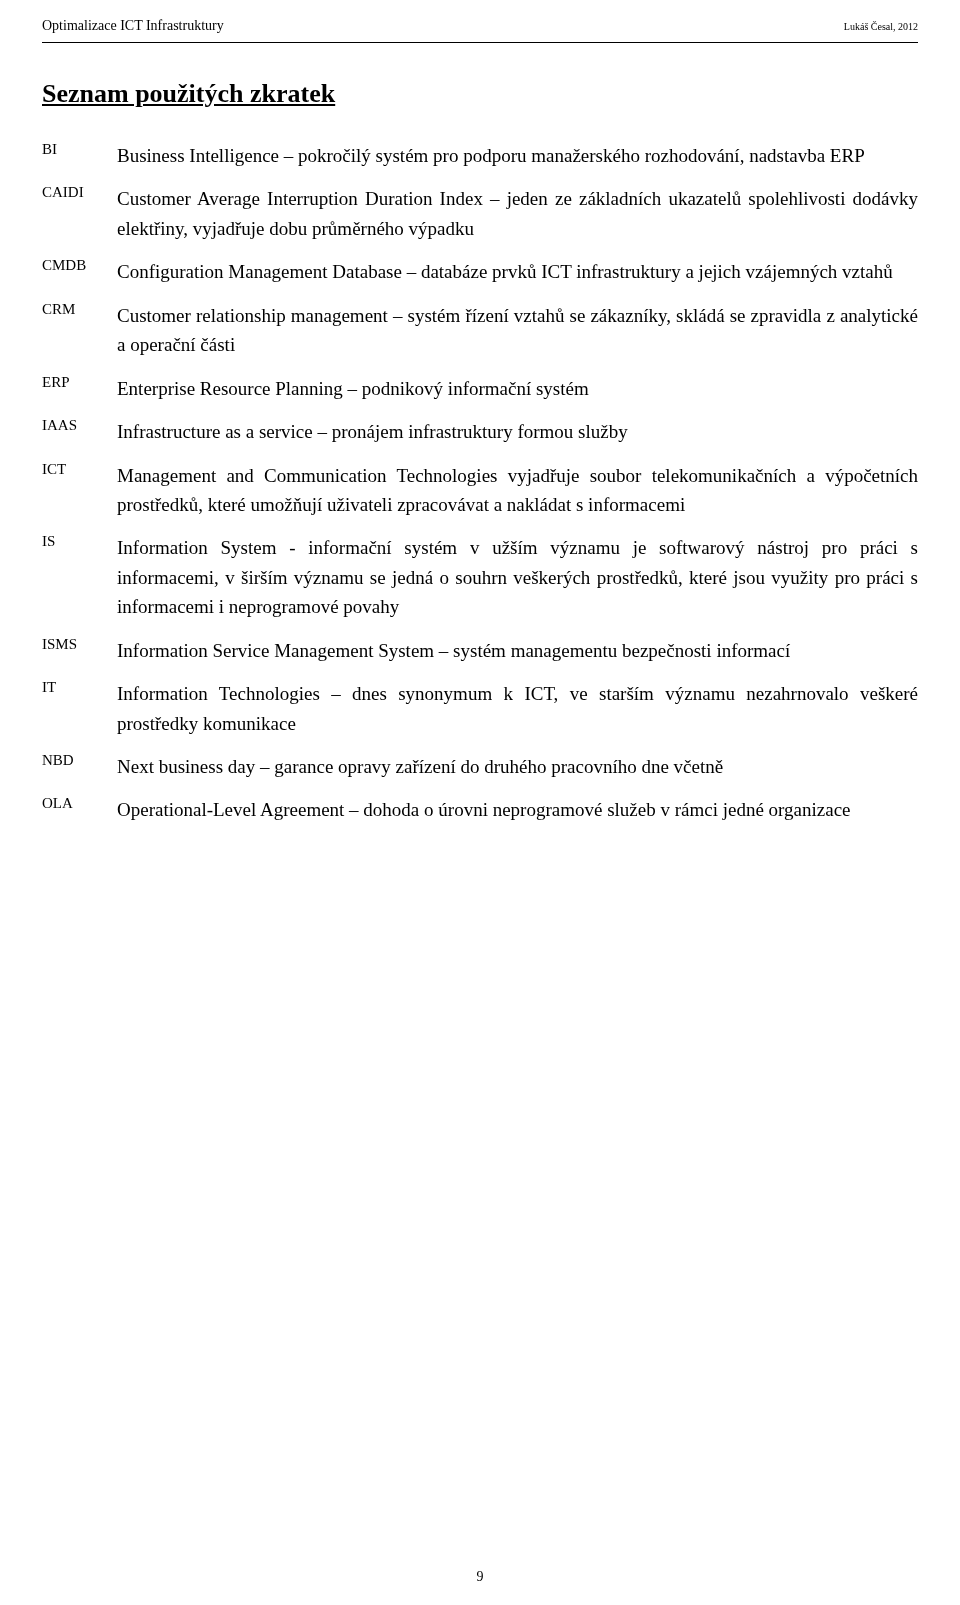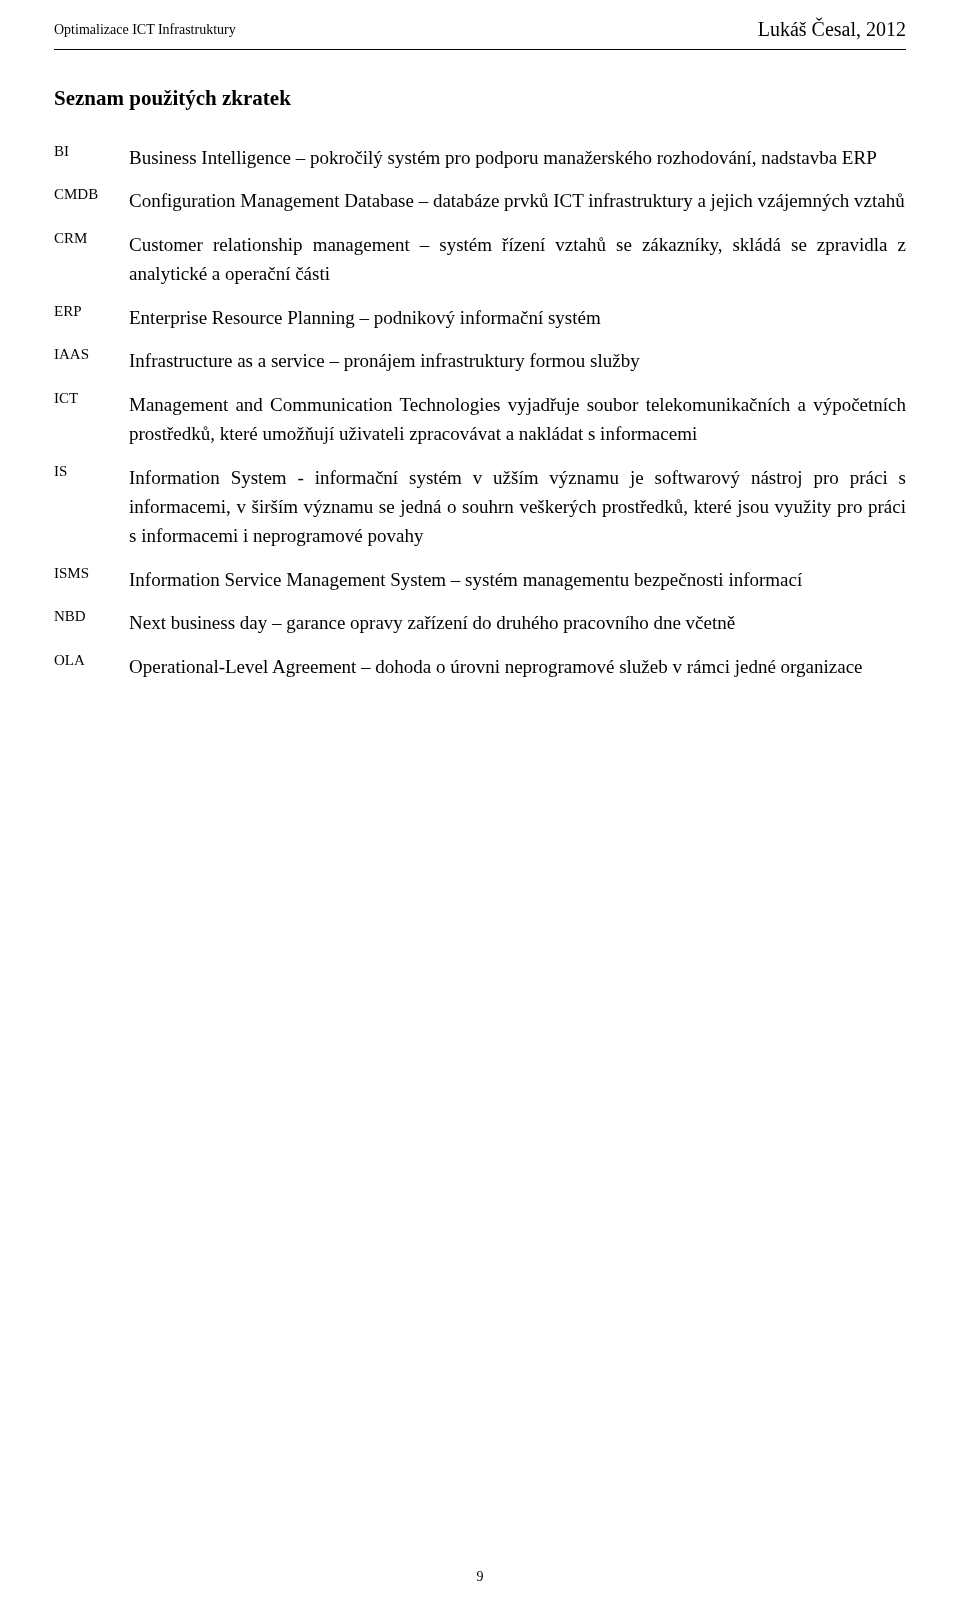--- a/index.html
+++ b/index.html
@@ -13,45 +13,46 @@
       font-size: 15px;
       color: #000;
       background: #fff;
       width: 960px;
       min-height: 1605px;
     }
 
     .page {
       width: 960px;
       min-height: 1605px;
-      padding: 0 54px;
+      padding: 0 42px;
       position: relative;
     }
 
     .header {
       display: flex;
       justify-content: space-between;
       align-items: center;
       padding: 18px 0 8px 0;
       border-bottom: 1px solid #000;
       margin-bottom: 36px;
     }
 
     .header-left {
       font-size: 14px;
     }
 
     .header-right {
-      font-size: 20px;
+      font-size: 10px;
     }
 
     .page-title {
-      font-size: 21px;
+      font-size: 26px;
       font-weight: bold;
       margin-bottom: 32px;
+      text-decoration: underline;
     }
 
     .term-list {
       display: table;
       width: 100%;
       border-collapse: separate;
       border-spacing: 0;
     }
 
     .term-row {
@@ -99,20 +100,24 @@
 
   <div class="page-title">Seznam použitých zkratek</div>
 
   <div class="term-list">
 
   <div class="term-row">
         <div class="term-abbr">BI</div>
         <div class="term-def">Business Intelligence – pokročilý systém pro podporu manažerského rozhodování, nadstavba ERP</div>
       </div>
       <div class="term-row">
+        <div class="term-abbr">CAIDI</div>
+        <div class="term-def">Customer Average Interruption Duration Index – jeden ze základních ukazatelů spolehlivosti dodávky elektřiny, vyjadřuje dobu průměrného výpadku</div>
+      </div>
+      <div class="term-row">
         <div class="term-abbr">CMDB</div>
         <div class="term-def">Configuration Management Database – databáze prvků ICT infrastruktury a jejich vzájemných vztahů</div>
       </div>
       <div class="term-row">
         <div class="term-abbr">CRM</div>
         <div class="term-def">Customer relationship management – systém řízení vztahů se zákazníky, skládá se zpravidla z analytické a operační části</div>
       </div>
       <div class="term-row">
         <div class="term-abbr">ERP</div>
         <div class="term-def">Enterprise Resource Planning – podnikový informační systém</div>
@@ -127,20 +132,24 @@
       </div>
       <div class="term-row">
         <div class="term-abbr">IS</div>
         <div class="term-def">Information System - informační systém v užším významu je softwarový nástroj pro práci s informacemi, v širším významu se jedná o souhrn veškerých prostředků, které jsou využity pro práci s informacemi i neprogramové povahy</div>
       </div>
       <div class="term-row">
         <div class="term-abbr">ISMS</div>
         <div class="term-def">Information Service Management System – systém managementu bezpečnosti informací</div>
       </div>
       <div class="term-row">
+        <div class="term-abbr">IT</div>
+        <div class="term-def">Information Technologies – dnes synonymum k ICT, ve starším významu nezahrnovalo veškeré prostředky komunikace</div>
+      </div>
+      <div class="term-row">
         <div class="term-abbr">NBD</div>
         <div class="term-def">Next business day – garance opravy zařízení do druhého pracovního dne včetně</div>
       </div>
       <div class="term-row">
         <div class="term-abbr">OLA</div>
         <div class="term-def">Operational-Level Agreement – dohoda o úrovni neprogramové služeb v rámci jedné organizace</div>
       </div>
     </div>
 
   <div class="footer">

